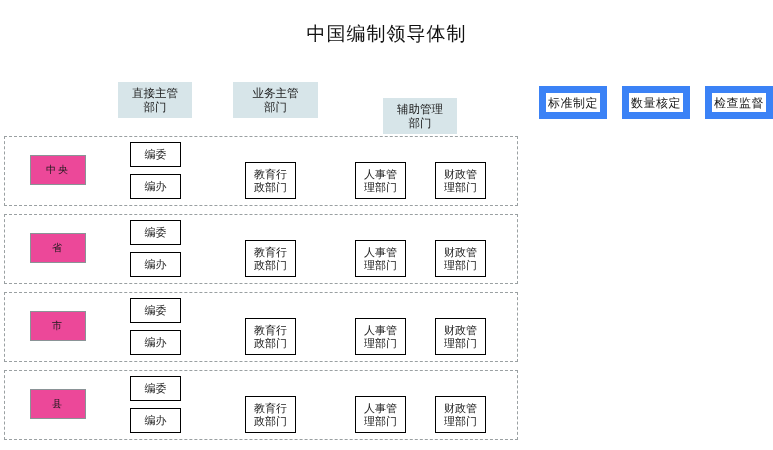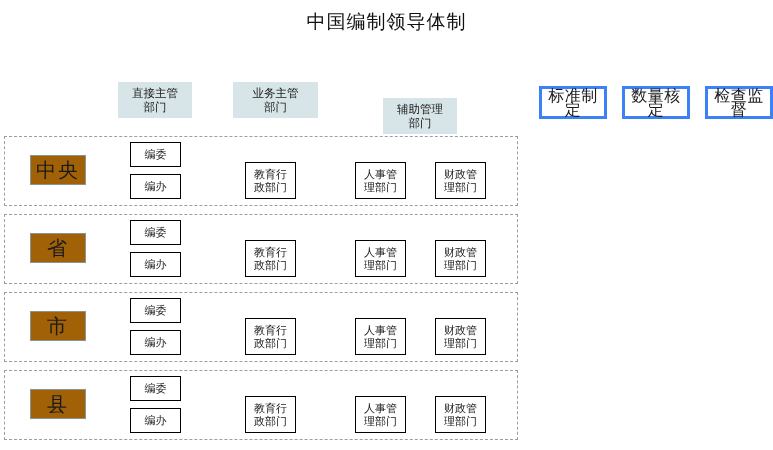--- a/index.html
+++ b/index.html
@@ -20,21 +20,21 @@
     position: absolute;
     left: 0; top: 0;
     width: 773px;
     height: 450px;
   }
 
   
   .chart-title {
     position: absolute;
     left: 0;
-    top: 8px;
+    top: 20px;
     width: 773px;
     text-align: center;
     font-size: 19px;
     line-height: 26px;
     letter-spacing: 1px;
     color: #111111;
     white-space: nowrap;
   }
 
   
@@ -54,38 +54,38 @@
   
   .col-head {
     background: #d7e5e9;
     border: none;
     font-size: 11.5px;
     line-height: 14px;
   }
 
   
   .level-chip {
-    background: #a16207;
+    background: #ec4899;
     border: 1px solid #8a9396;
-    font-size: 20px;
+    font-size: 10px;
     line-height: 16px;
     letter-spacing: 2px;
   }
 
   
   .unit-box {
     background: #ffffff;
     border: 1px solid #000000;
   }
 
   
   .func-box {
     background: #ffffff;
-    border: 3px solid #3b82f6;
-    font-size: 16px;
+    border: 7px solid #3b82f6;
+    font-size: 12px;
     line-height: 14px;
     letter-spacing: 0.5px;
   }
 
   
   .level-band {
     position: absolute;
     box-sizing: border-box;
     border: 1px dashed #9aa0a2;
     background: transparent;

